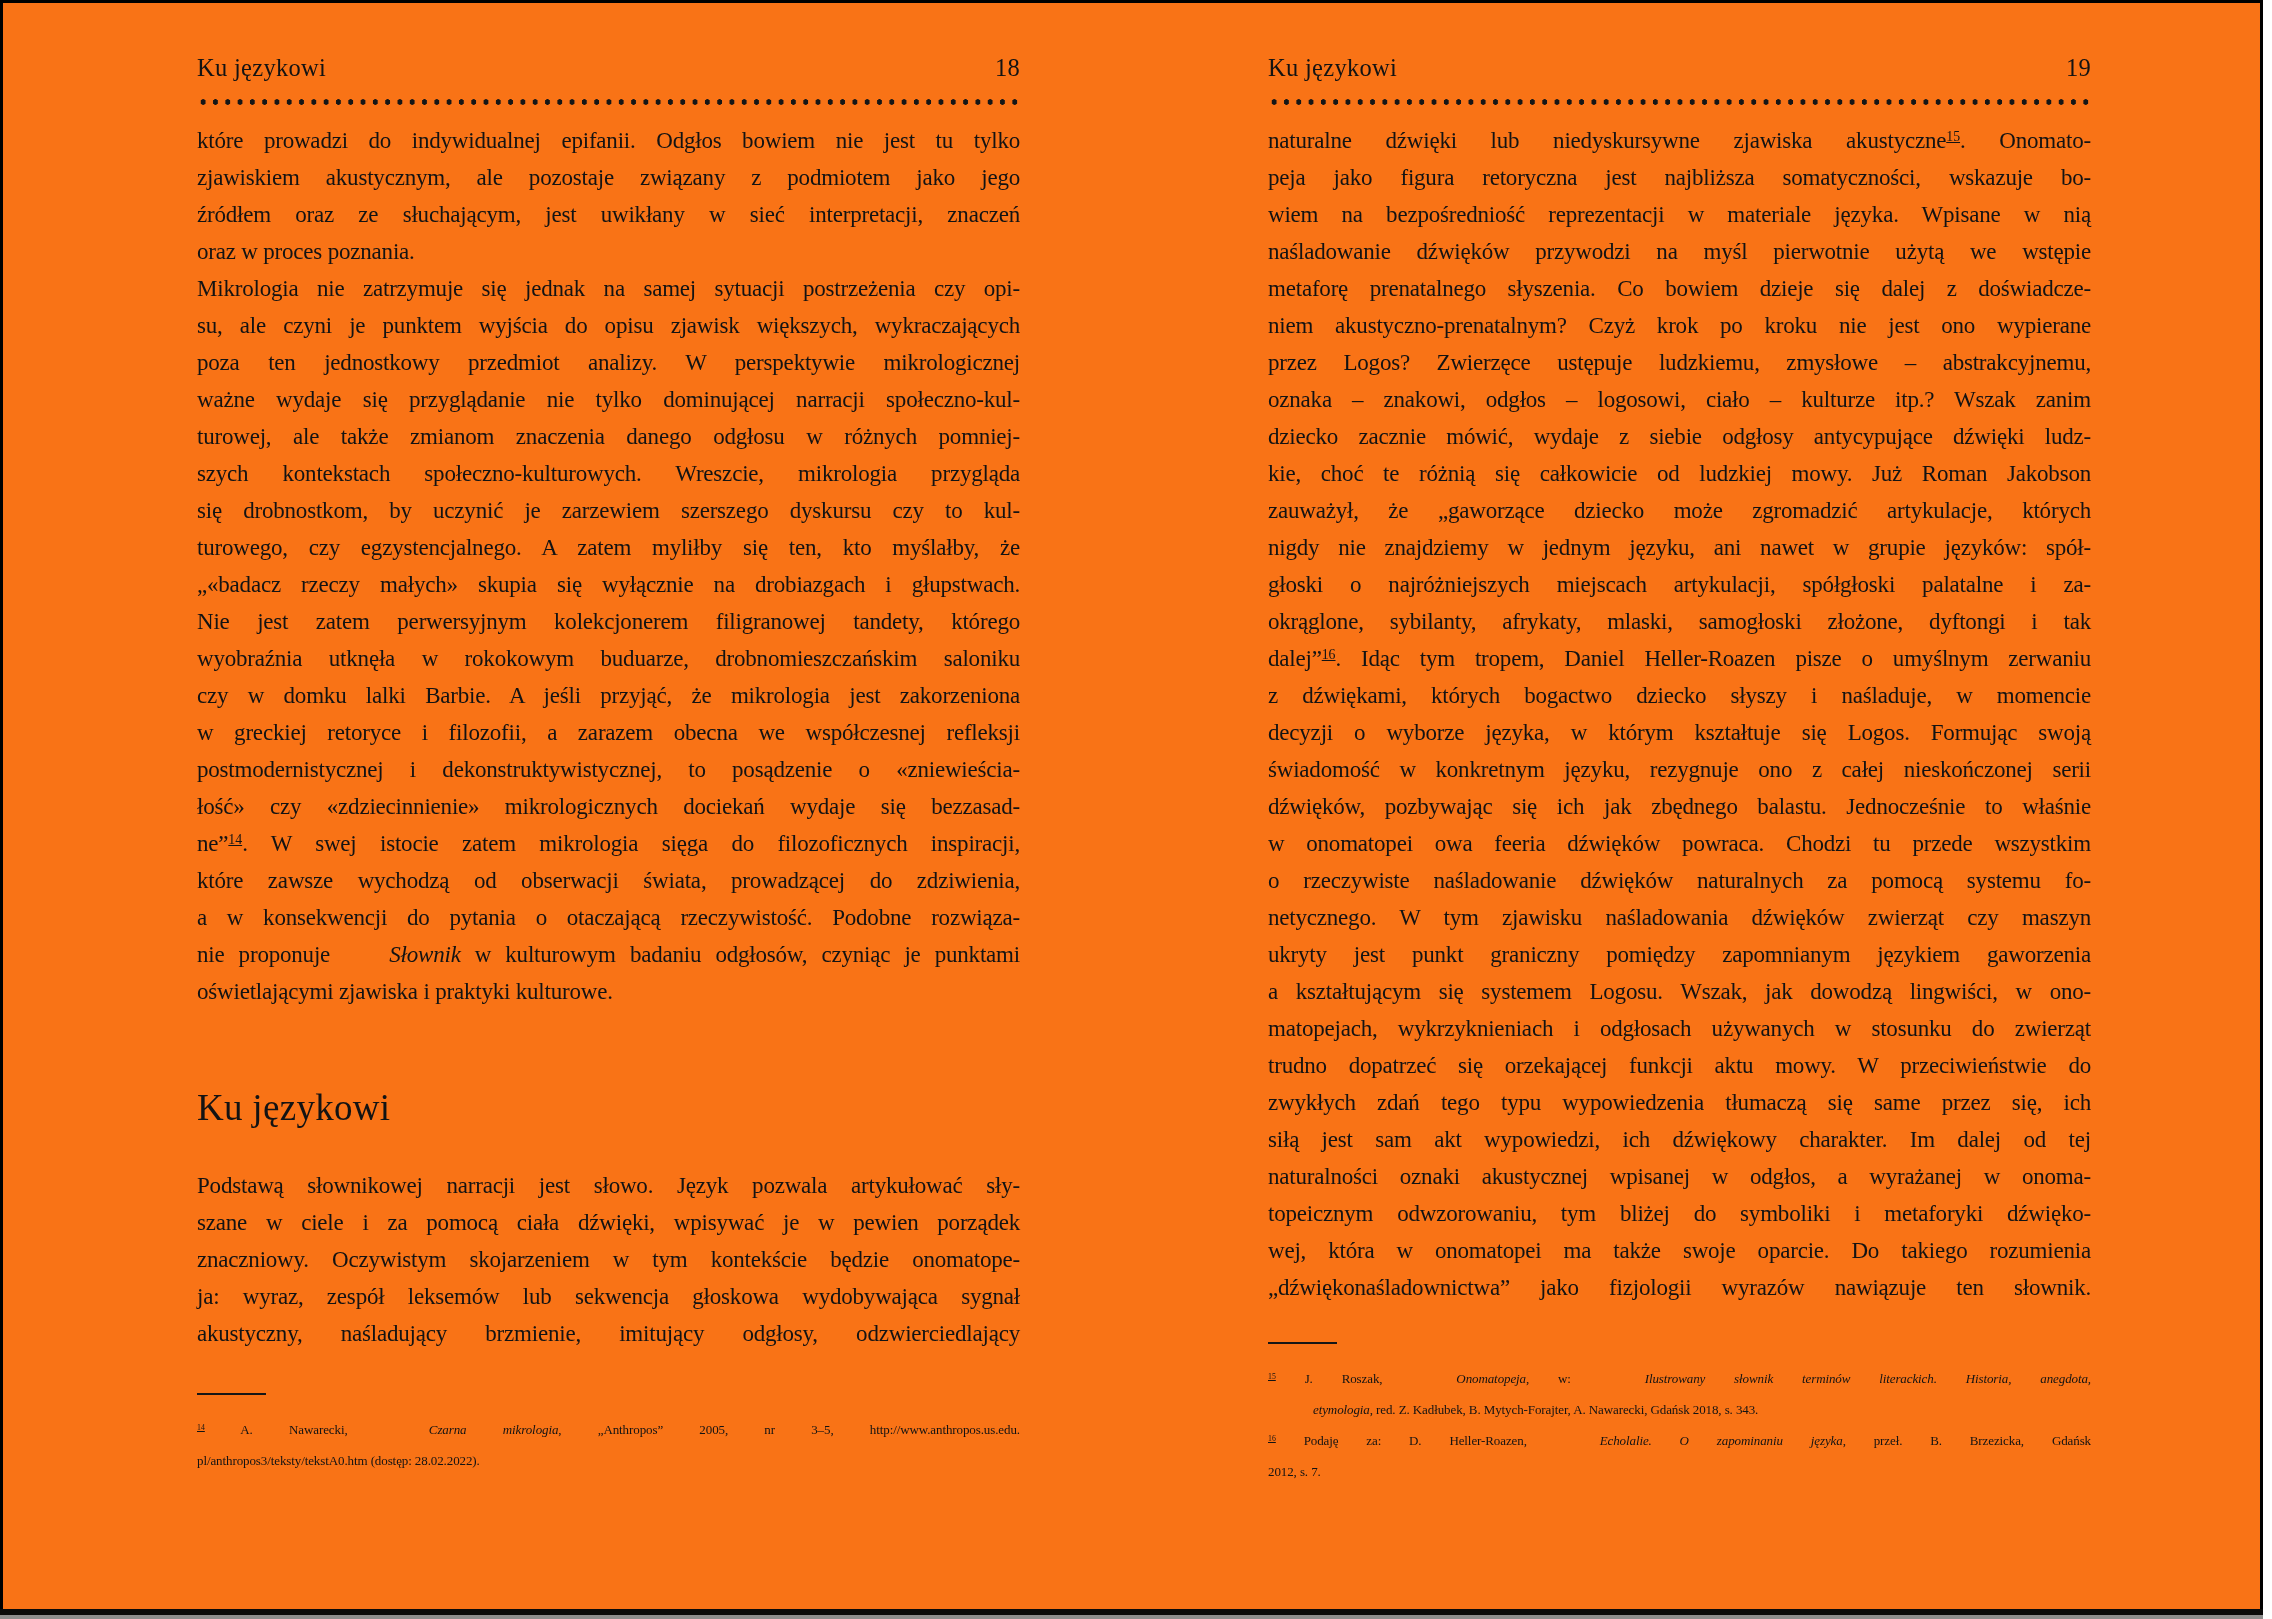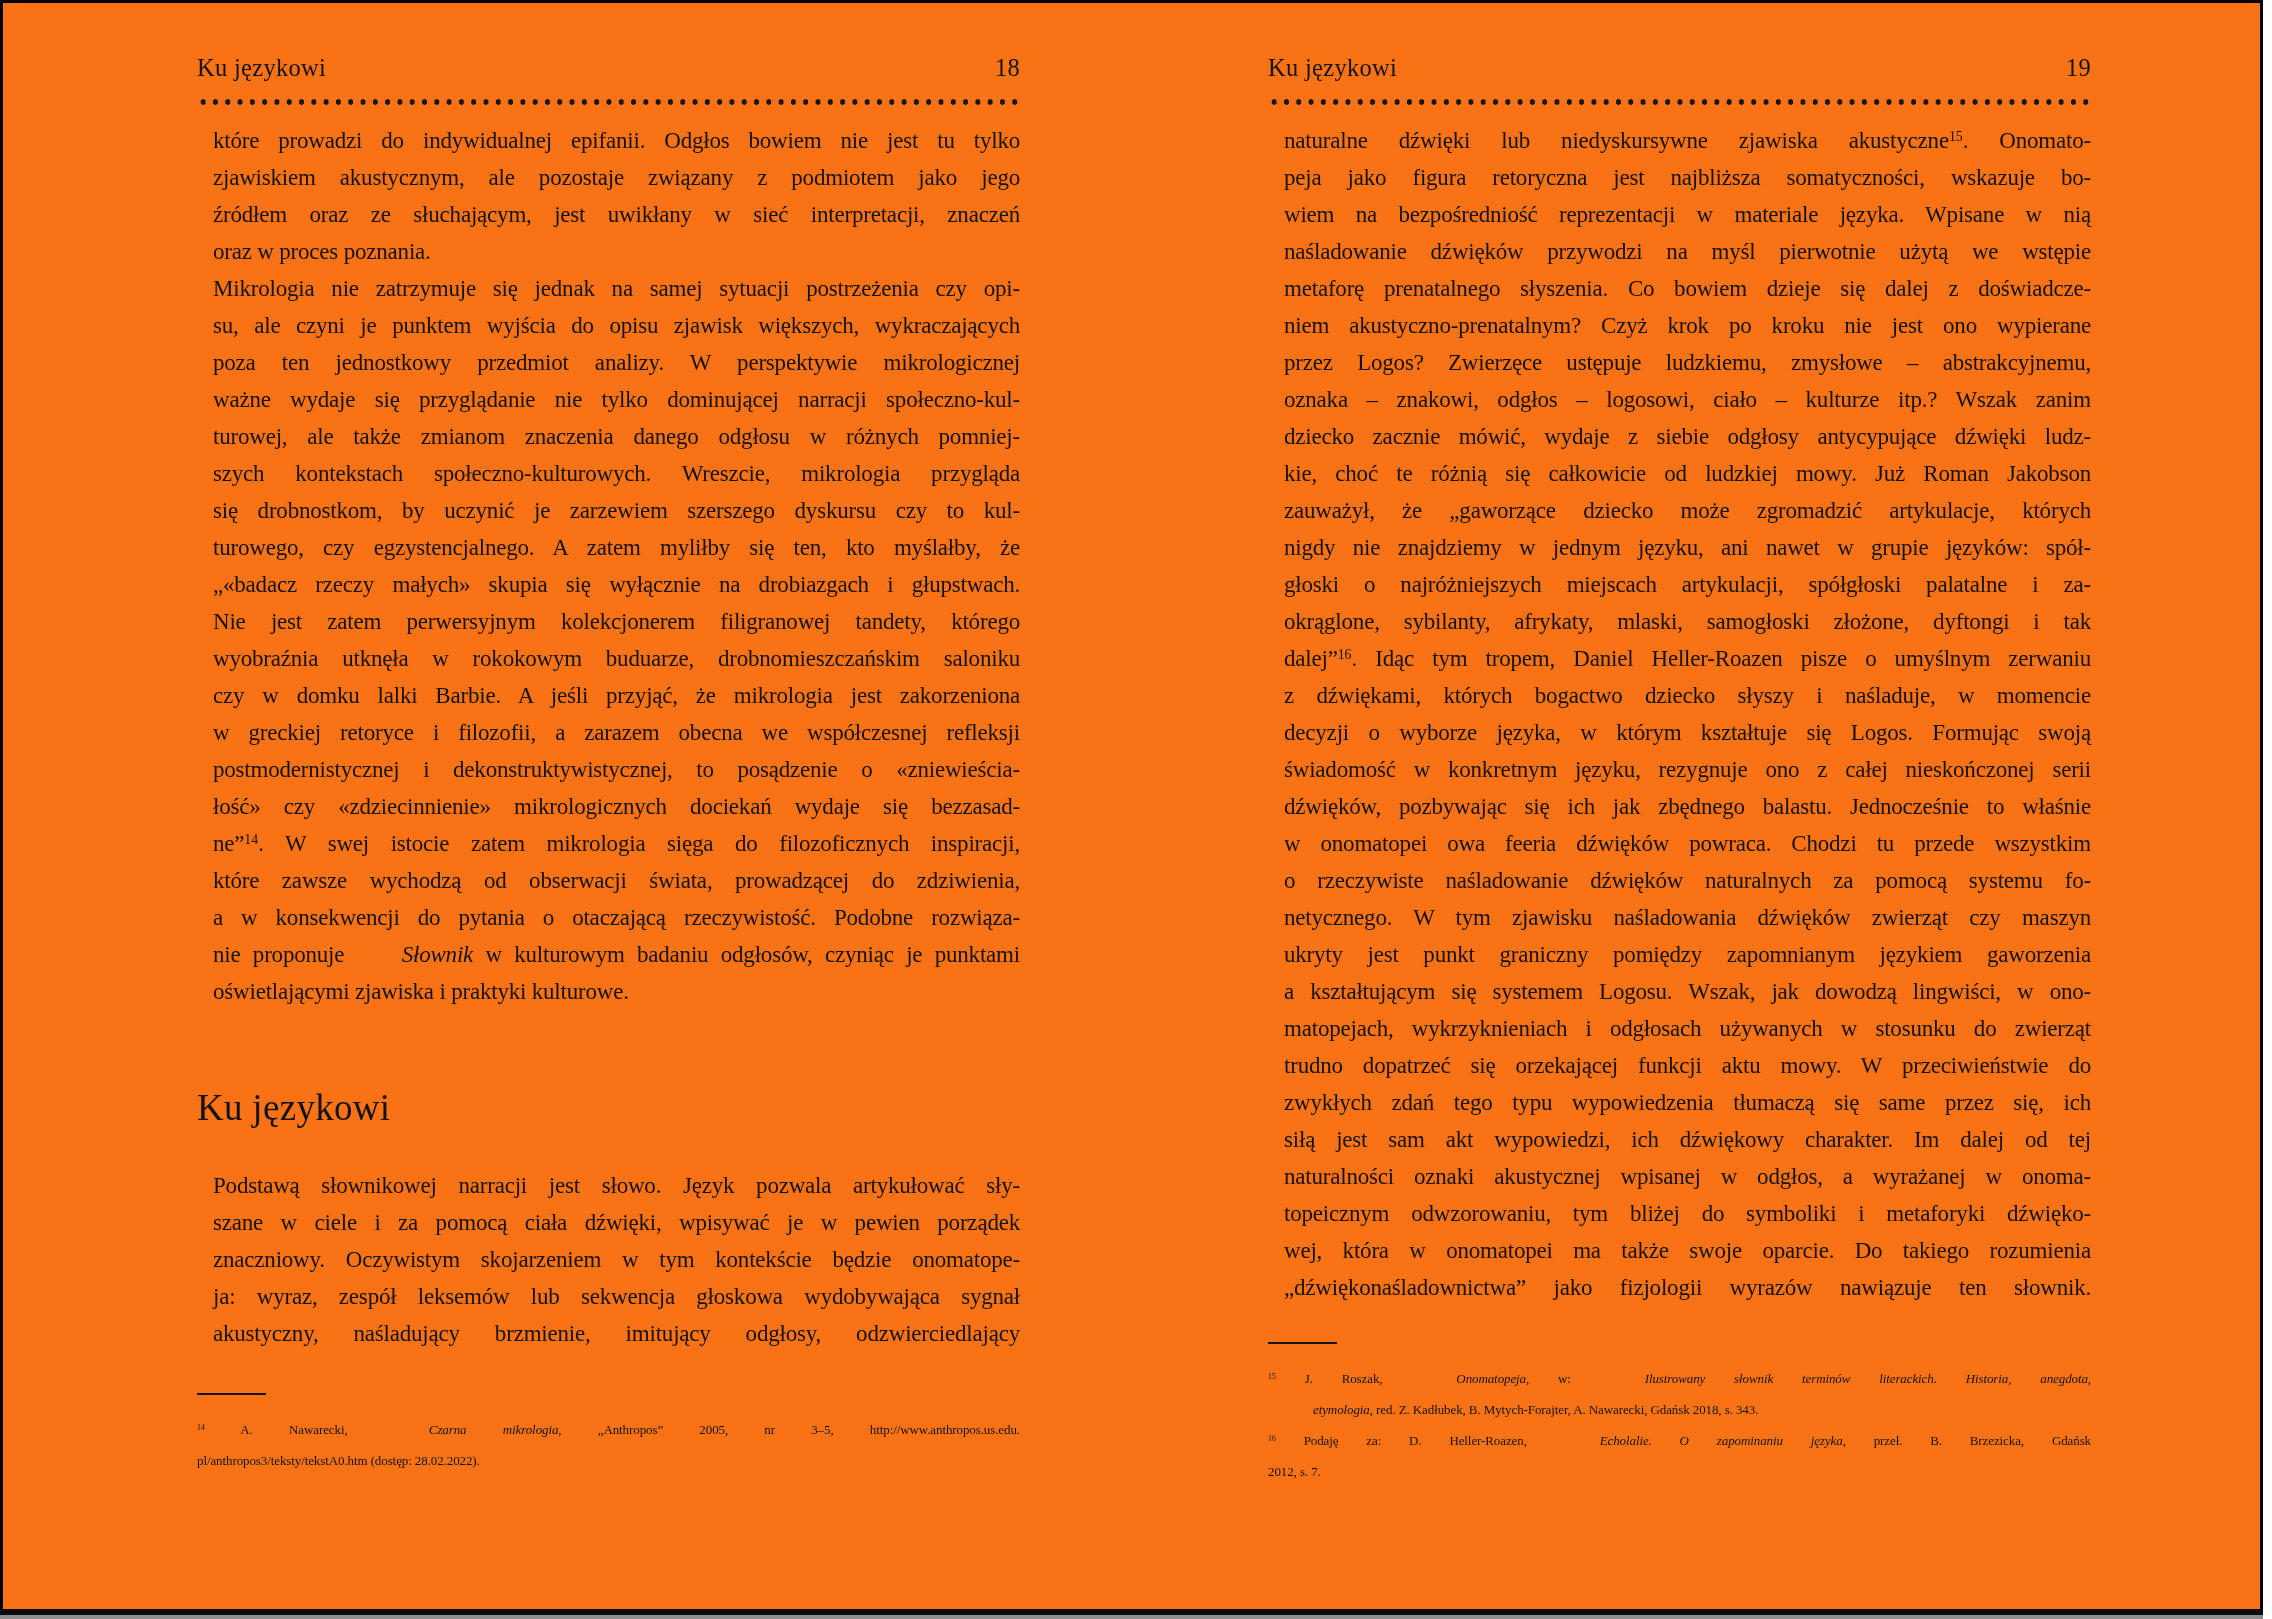--- a/index.html
+++ b/index.html
@@ -31,35 +31,35 @@
   }
   .dotted-rule {
     position: absolute;
     top: 98px; left: 0; right: 0; height: 7.6px;
     background-image: radial-gradient(circle, #161616 2.4px, transparent 2.9px);
     background-size: 12.3px 7.6px;
     background-repeat: repeat-x;
     background-position: left center;
   }
 
-  .body-text { position: absolute; left: 16px; right: 0; }
+  .body-text { position: absolute; left: 0; right: 0; }
   .bt-left-main    { top: 122px; }
   .bt-left-section { top: 1167px; }
   .bt-right-main   { top: 122px; }
 
   .tline {
     font-size: 23px;
     line-height: 37px;
     letter-spacing: -0.2px;
     text-align: justify;
     text-align-last: justify;
     white-space: normal;
   }
   .tline.last { text-align-last: left; }
-  .tline sup { font-size: 0.6em; line-height: 0; vertical-align: 0.5em; letter-spacing: 0; }
+  .tline sup { font-size: 0.6em; line-height: 0; vertical-align: 0.5em; letter-spacing: 0; text-decoration: underline; }
   .tline i { font-style: italic; margin-left: 45px; }
 
   .section-heading {
     position: absolute;
     top: 1084px; left: 0; right: 0;
     margin: 0;
     font-size: 37px;
     font-weight: normal;
     line-height: 47px;
     letter-spacing: 0.3px;

